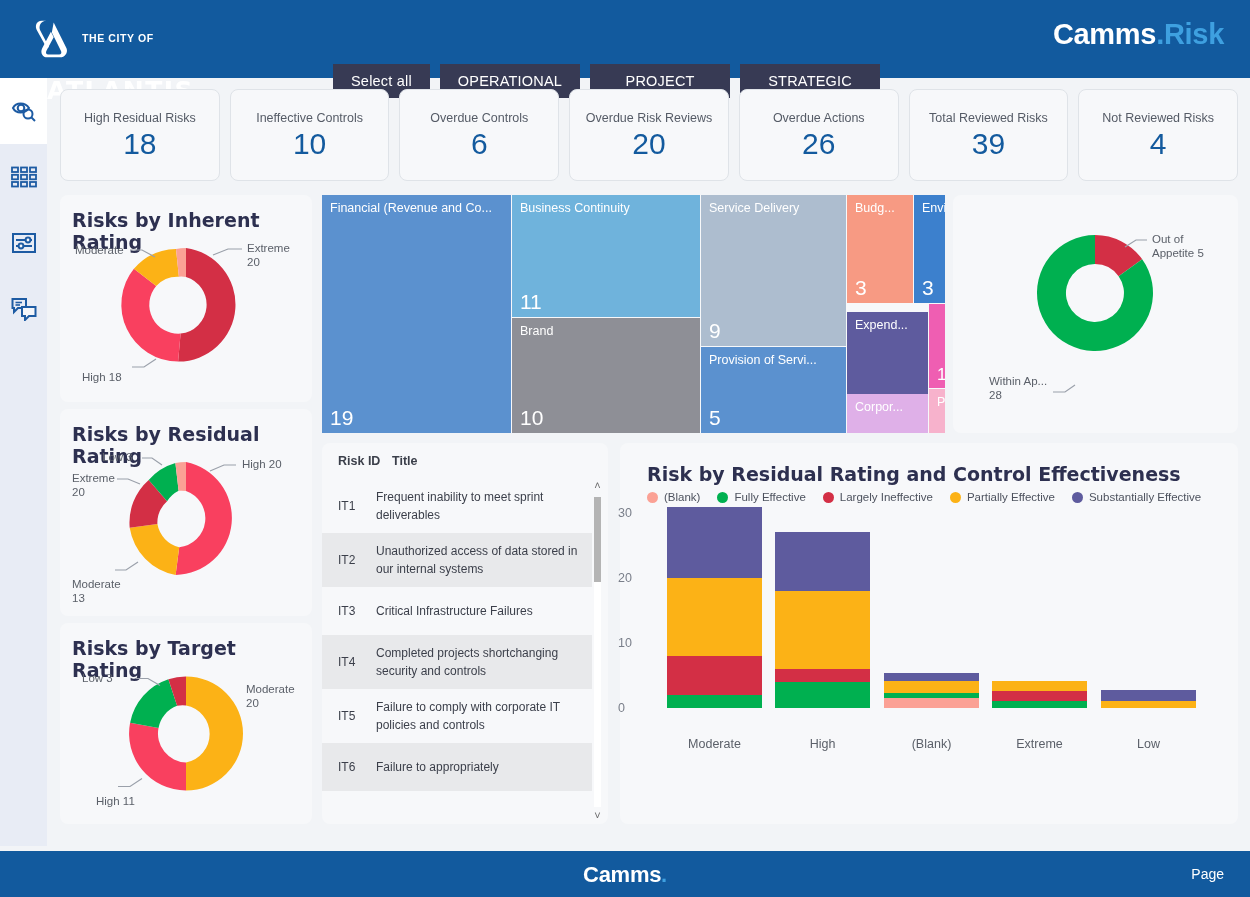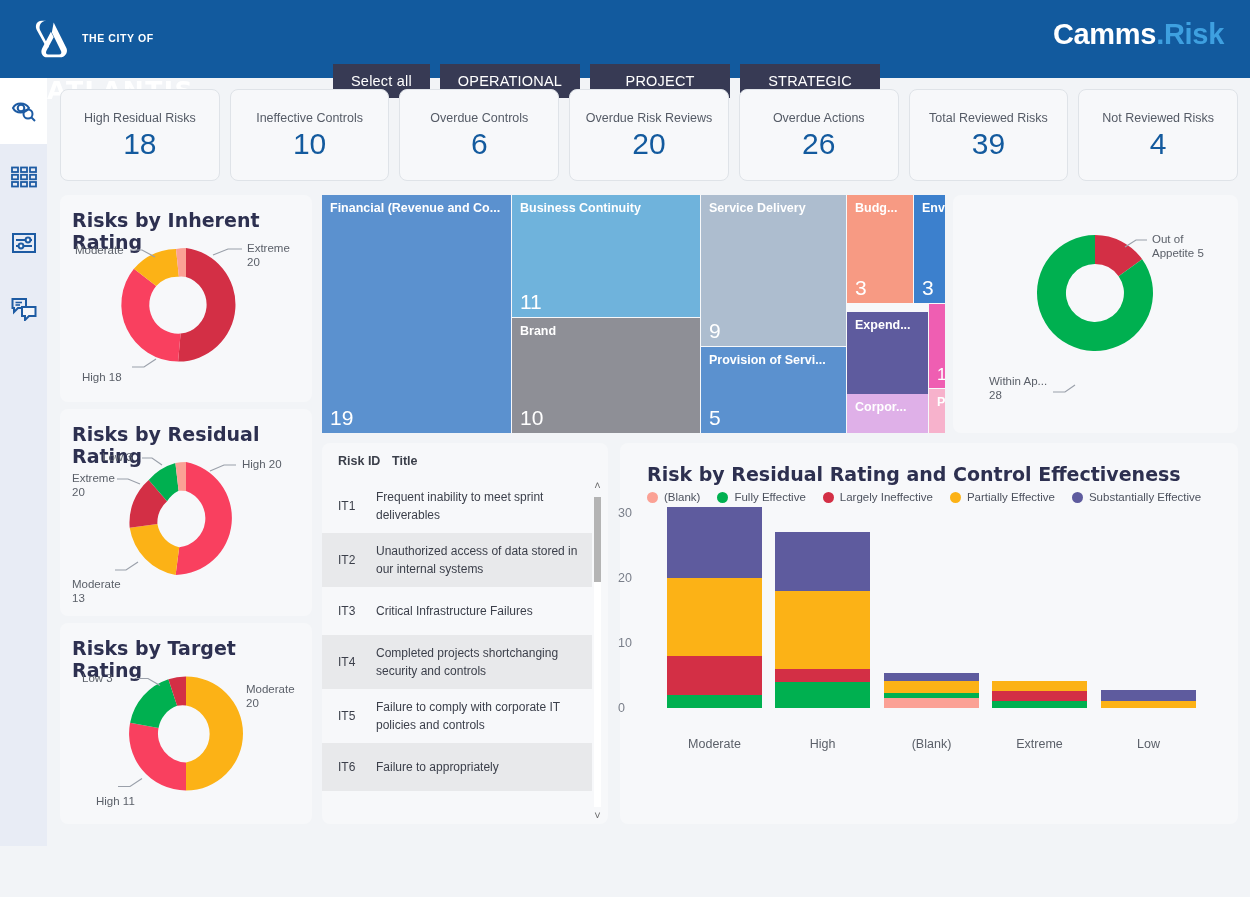--- a/index.html
+++ b/index.html
@@ -85,21 +85,21 @@
   .donut-panel .panel-title { position: absolute; left: 12px; top: 14px; }
   .donut-svg { position: absolute; left: 0; top: 22px; width: 252px; height: 185px; }
   .tm-wrap {
     position: absolute; left: 275px; top: 117px; width: 623px; height: 238px;
     background: #f7f8fa; overflow: hidden;
   }
   .tm-cell { position: absolute; overflow: hidden; cursor: pointer; }
   .tm-label {
     position: absolute; left: 8px; top: 6px; right: 4px;
     font-size: 12.5px; color: #ffffff; white-space: nowrap;
-    overflow: hidden; text-overflow: ellipsis; font-weight: bold;
+    overflow: hidden; text-overflow: ellipsis;
   }
   .tm-val {
     position: absolute; left: 8px; bottom: 5px;
     font-size: 21px; color: #ffffff; line-height: 1;
   }
   .tm-val.sm { font-size: 17px; }
 
   
   #donut-appetite { left: 906px; top: 117px; width: 285px; height: 238px; }
 
@@ -501,14 +501,18 @@
         <div class="bc-xtick" style="left:264px;top:224px;width:95px;">(Blank)</div>
         <div class="bc-xtick" style="left:372px;top:224px;width:95px;">Extreme</div>
         <div class="bc-xtick" style="left:481px;top:224px;width:95px;">Low</div>
       </div>
     </div>
 
   </div>
 
   <div class="pre-footer"></div>
 
+  <div class="footer">
+    <div class="footer-logo"><span>Camms</span><span class="dot">.</span></div>
+    <div class="footer-page">Page</div>
+  </div>
 
 </div>
 
 </body></html>

